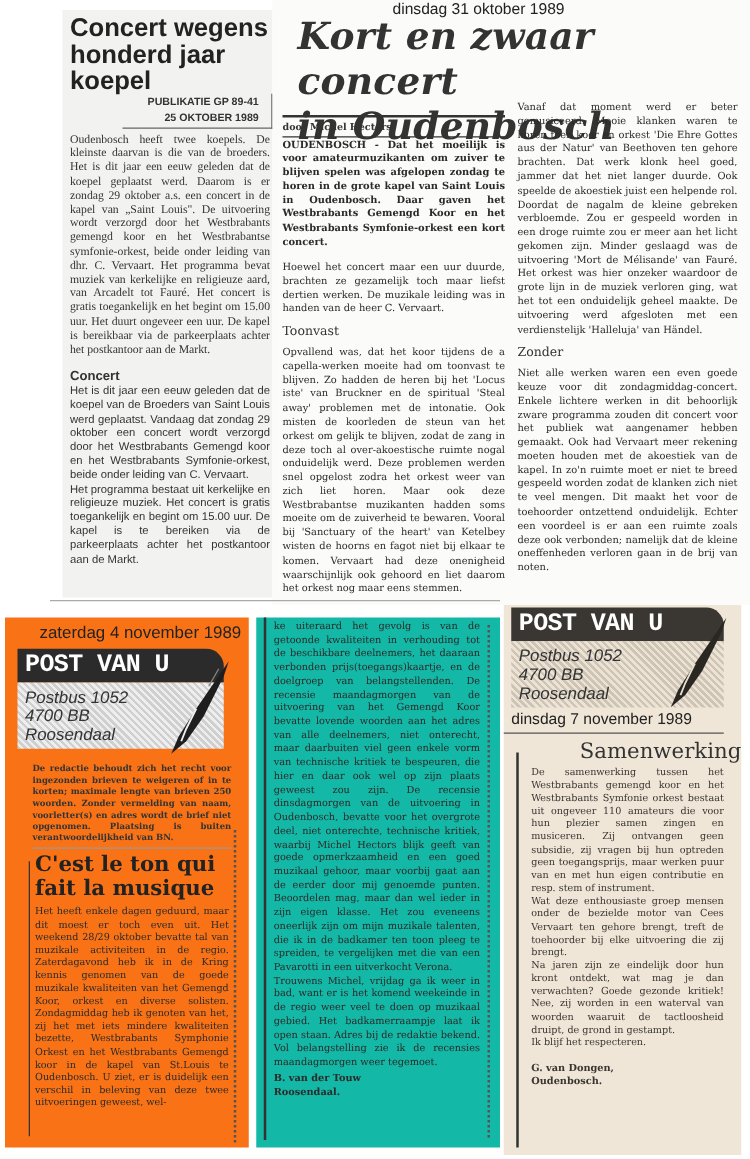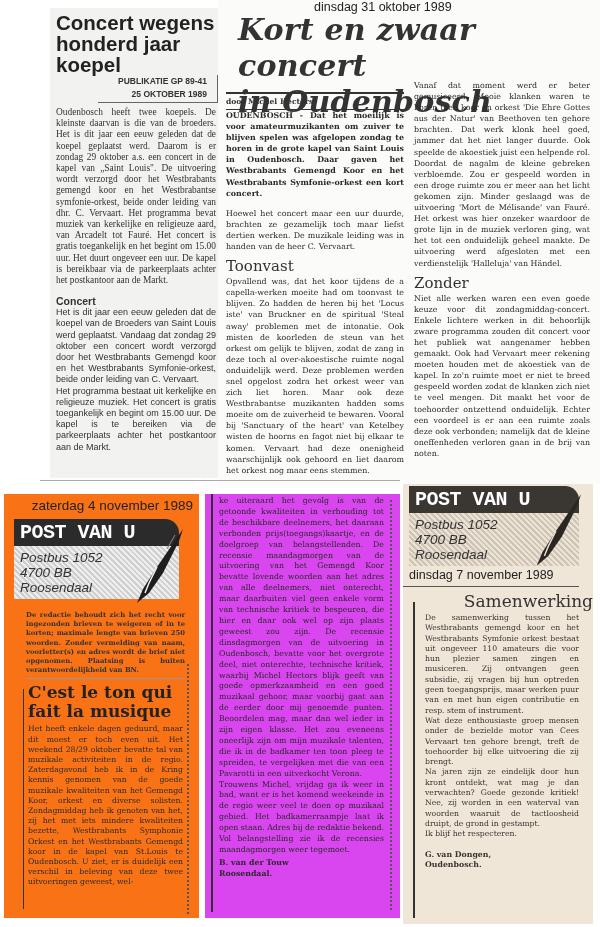--- a/index.html
+++ b/index.html
@@ -19,38 +19,38 @@
 
   
   #clip2 { left: 218px; top: 0px; width: 382px; height: 484px; background: #fbfbfa; }
   #clip2 .date { position: absolute; left: 96px; top: 0px; font-family: "Liberation Sans", sans-serif; font-size: 12.5px; color: #222; }
   #clip2 .headline { position: absolute; left: 8px; top: 12px; font-family: "DejaVu Serif", serif; font-style: italic; font-weight: bold; font-size: 30px; line-height: 36px; color: #333; letter-spacing: 0.2px; margin-left: 12px; }
   #clip2 .byline { position: absolute; left: 8px; top: 92px; width: 178px; border-top: 2px solid #333; border-bottom: 1px solid #333; font-family: "DejaVu Serif", serif; font-weight: bold; font-size: 7.6px; padding: 3px 0 3px 0; color: #333; }
   #clip2 .col { position: absolute; font-family: "DejaVu Serif", serif; font-size: 7.9px; line-height: 11.1px; text-align: justify; color: #2a2a2a; }
   #clip2 .colA { left: 8px; top: 110px; width: 178px; }
   #clip2 .colB { left: 196px; top: 80px; width: 176px; }
   #clip2 .lead { font-weight: bold; }
-  #clip2 .sub { font-family: "DejaVu Serif", serif; font-size: 15px; line-height: 20px; padding-top: 4px; color: #333; }
+  #clip2 .sub { font-family: "DejaVu Serif", serif; font-size: 10px; line-height: 20px; padding-top: 4px; color: #333; }
   #clip2 p + p { margin-top: 9px; }
 
   
   #clip3 { left: 4px; top: 494px; width: 195px; height: 424px; background: #f97316; }
   #clip3 .date { text-align: right; font-family: "Liberation Sans", sans-serif; font-size: 13.5px; padding: 4px 6px 0 0; color: #222; }
   .postbanner { position: relative; background: #2b2b2b; color: #fff; font-family: Liberation Mono, monospace; font-weight: bold; font-size: 20px; letter-spacing: -0.5px; padding: 2px 6px; border-radius: 0 14px 0 0; }
   .postaddr { position: relative; background: repeating-linear-gradient(45deg, #cfcfcf 0 2px, #eeeeee 2px 4px); font-family: "Liberation Sans", sans-serif; font-style: italic; font-size: 13.5px; line-height: 15px; color: #333; padding: 4px 6px; }
   .pen { position: absolute; }
   #clip3 .banner-wrap { margin: 6px 20px 0 10px; position: relative; }
   #clip3 .notice { margin: 12px 14px 0 22px; font-family: "DejaVu Serif", serif; font-weight: bold; font-size: 6.8px; line-height: 9.2px; text-align: justify; color: #333; border-bottom: 1px solid #999; padding-bottom: 3px; }
   #clip3 .headline { margin: 4px 0 0 24px; font-family: "DejaVu Serif", serif; font-weight: bold; font-size: 17px; line-height: 19px; color: #222; }
   #clip3 .body { margin: 3px 16px 0 24px; font-family: "DejaVu Serif", serif; font-size: 7.7px; line-height: 10.2px; text-align: justify; color: #2a2a2a; }
   #clip3 .leftrule { position: absolute; left: 19px; top: 195px; width: 1px; height: 220px; background: #333; }
   #clip3 .rightdots { position: absolute; right: 10px; top: 170px; width: 2px; height: 250px; border-right: 2px dotted #555; }
 
   
-  #clip4 { left: 205px; top: 494px; width: 195px; height: 424px; background: #d946ef; }
+  #clip4 { left: 205px; top: 494px; width: 195px; height: 424px; background: #14b8a6; }
   #clip4 .leftrule { position: absolute; left: 6px; top: 0; width: 2px; height: 418px; background: #333; }
   #clip4 .body { position: absolute; left: 14px; top: 2px; width: 165px; font-family: "DejaVu Serif", serif; font-size: 7.8px; line-height: 10.9px; text-align: justify; color: #2a2a2a; }
   #clip4 .sig { font-weight: bold; margin-top: 2px; }
   #clip4 .rightdots { position: absolute; right: 8px; top: 6px; width: 2px; height: 410px; border-right: 2px dotted #555; }
 
   
   #clip5 { left: 403px; top: 484px; width: 190px; height: 440px; background: #efe6d8; }
   #clip5 .banner-wrap { margin: 2px 14px 0 6px; position: relative; }
   #clip5 .postbanner { background: #3a3631; }
   #clip5 .postaddr { background: repeating-linear-gradient(45deg, #cdc4b6 0 2px, #ece3d4 2px 4px); }

